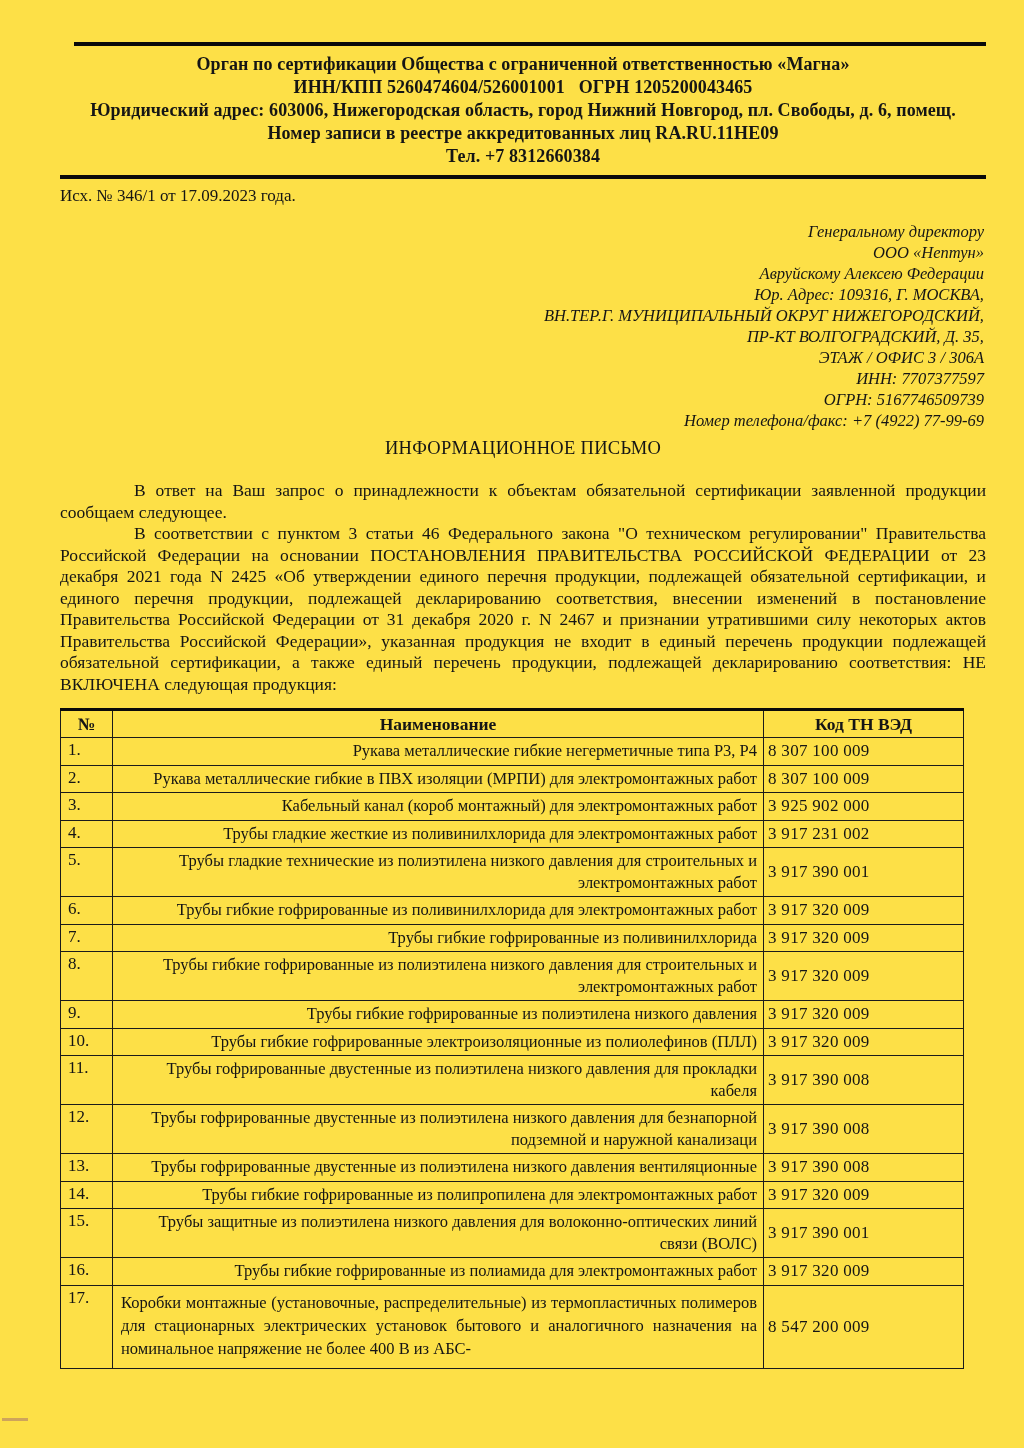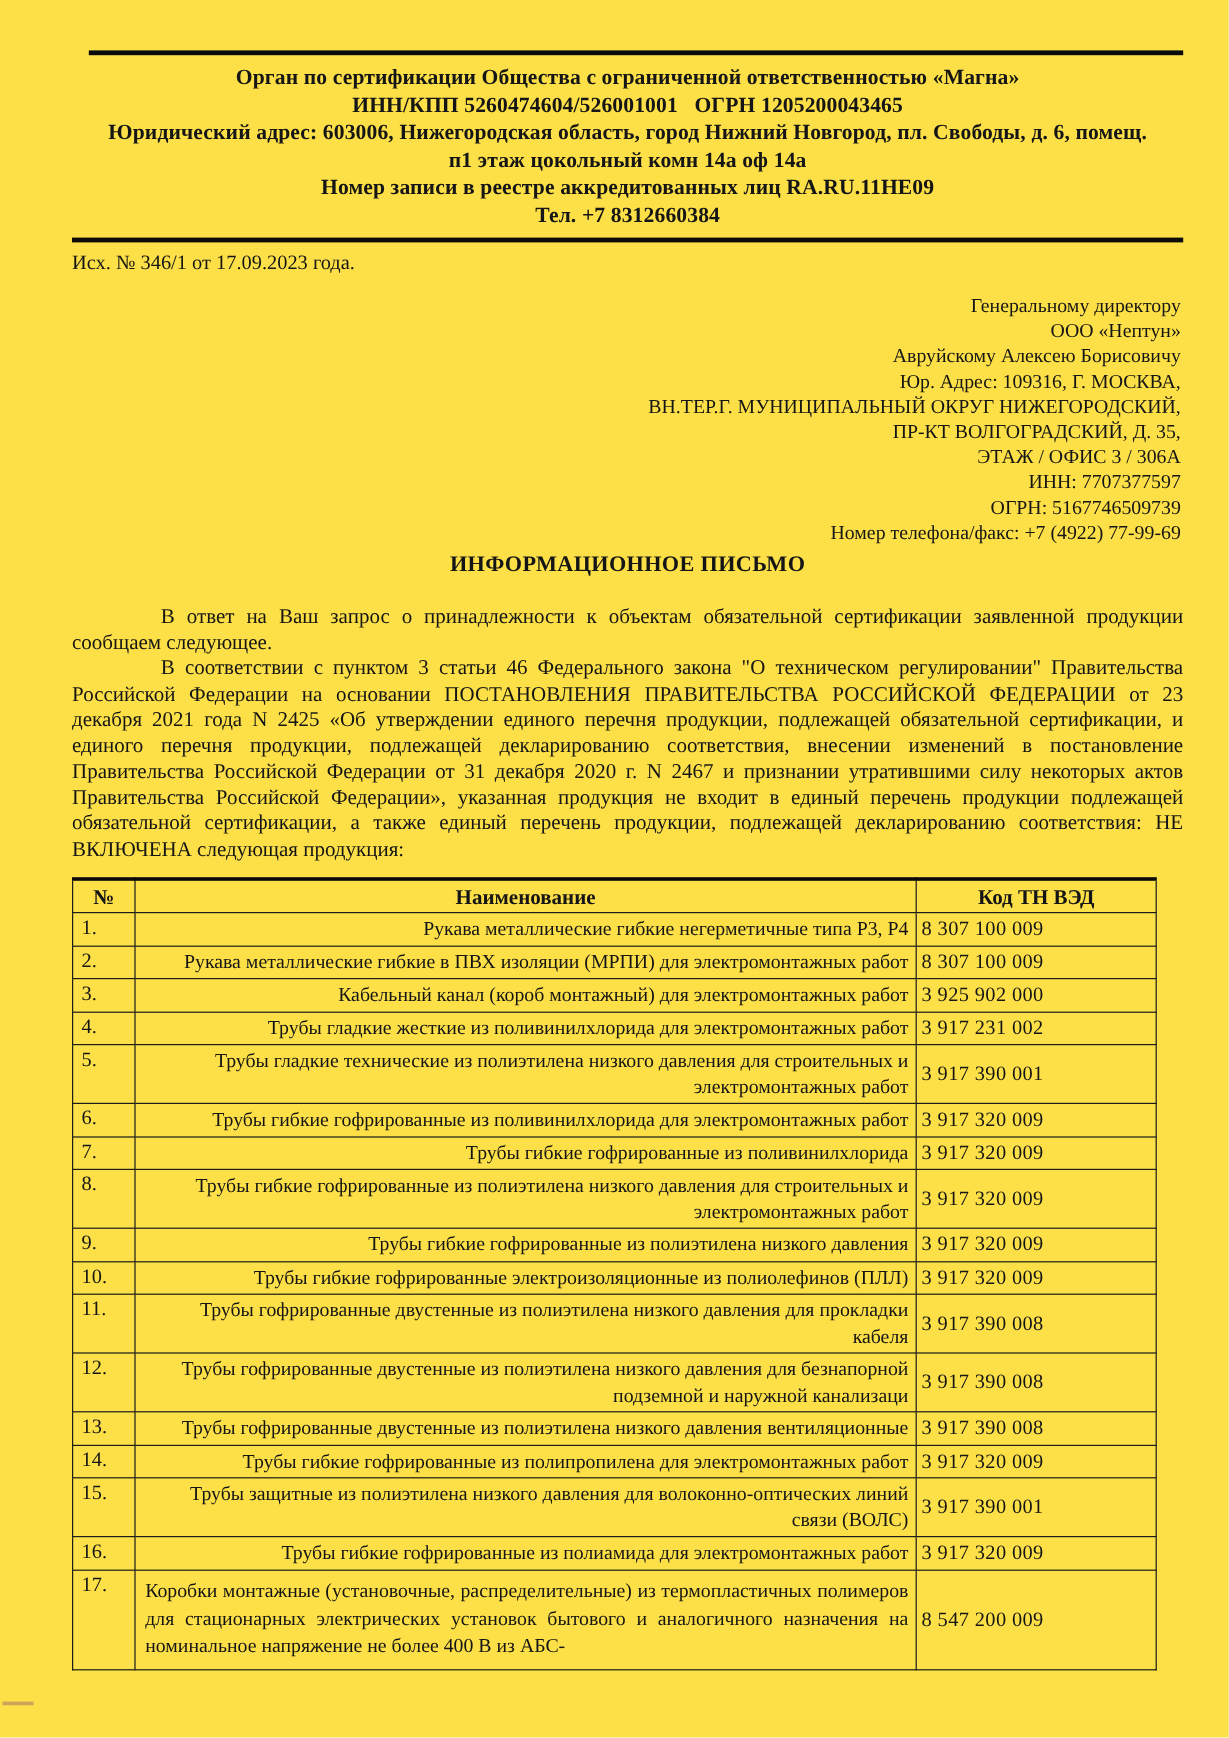--- a/index.html
+++ b/index.html
@@ -38,26 +38,27 @@
     font-size: 17px;
     line-height: 22px;
   }
 
   .recipient {
     margin-top: 14px;
     text-align: right;
     font-size: 16.5px;
     line-height: 21px;
     padding-right: 2px;
+    font-style: italic;
   }
 
   .letter-title {
     margin-top: 7px;
     text-align: center;
-    font-weight: bold;
+    font-weight: normal;
     font-size: 18.5px;
     letter-spacing: 0.3px;
   }
 
   .body-text { margin-top: 21px; }
   .body-text p {
     font-size: 17.5px;
     line-height: 21.5px;
     text-align: justify;
     text-indent: 74px;
@@ -122,33 +123,32 @@
 
 <div class="page">
   <div class="content">
 
     <div class="rule rule-top"></div>
 
     <div class="letterhead">
       <div>Орган по сертификации Общества с ограниченной ответственностью «Магна»</div>
       <div>ИНН/КПП 5260474604/526001001&nbsp;&nbsp;&nbsp;ОГРН 1205200043465</div>
       <div>Юридический адрес: 603006, Нижегородская область, город Нижний Новгород, пл. Свободы, д. 6, помещ.</div>
-      <div>п1 этаж цокольный комн 14а оф 14а</div>
       <div>Номер записи в реестре аккредитованных лиц RA.RU.11HE09</div>
       <div>Тел. +7 8312660384</div>
     </div>
 
     <div class="rule rule-mid"></div>
 
     <div class="ref-line">Исх. № 346/1 от 17.09.2023 года.</div>
 
     <div class="recipient">
       <div>Генеральному директору</div>
       <div>ООО «Нептун»</div>
-      <div>Авруйскому Алексею Борисовичу</div>
+      <div>Авруйскому Алексею Федерации</div>
       <div>Юр. Адрес: 109316, Г. МОСКВА,</div>
       <div>ВН.ТЕР.Г. МУНИЦИПАЛЬНЫЙ ОКРУГ НИЖЕГОРОДСКИЙ,</div>
       <div>ПР-КТ ВОЛГОГРАДСКИЙ, Д. 35,</div>
       <div>ЭТАЖ / ОФИС 3 / 306А</div>
       <div>ИНН: 7707377597</div>
       <div>ОГРН: 5167746509739</div>
       <div>Номер телефона/факс: +7 (4922) 77-99-69</div>
     </div>
 
     <div class="letter-title">ИНФОРМАЦИОННОЕ ПИСЬМО</div>

